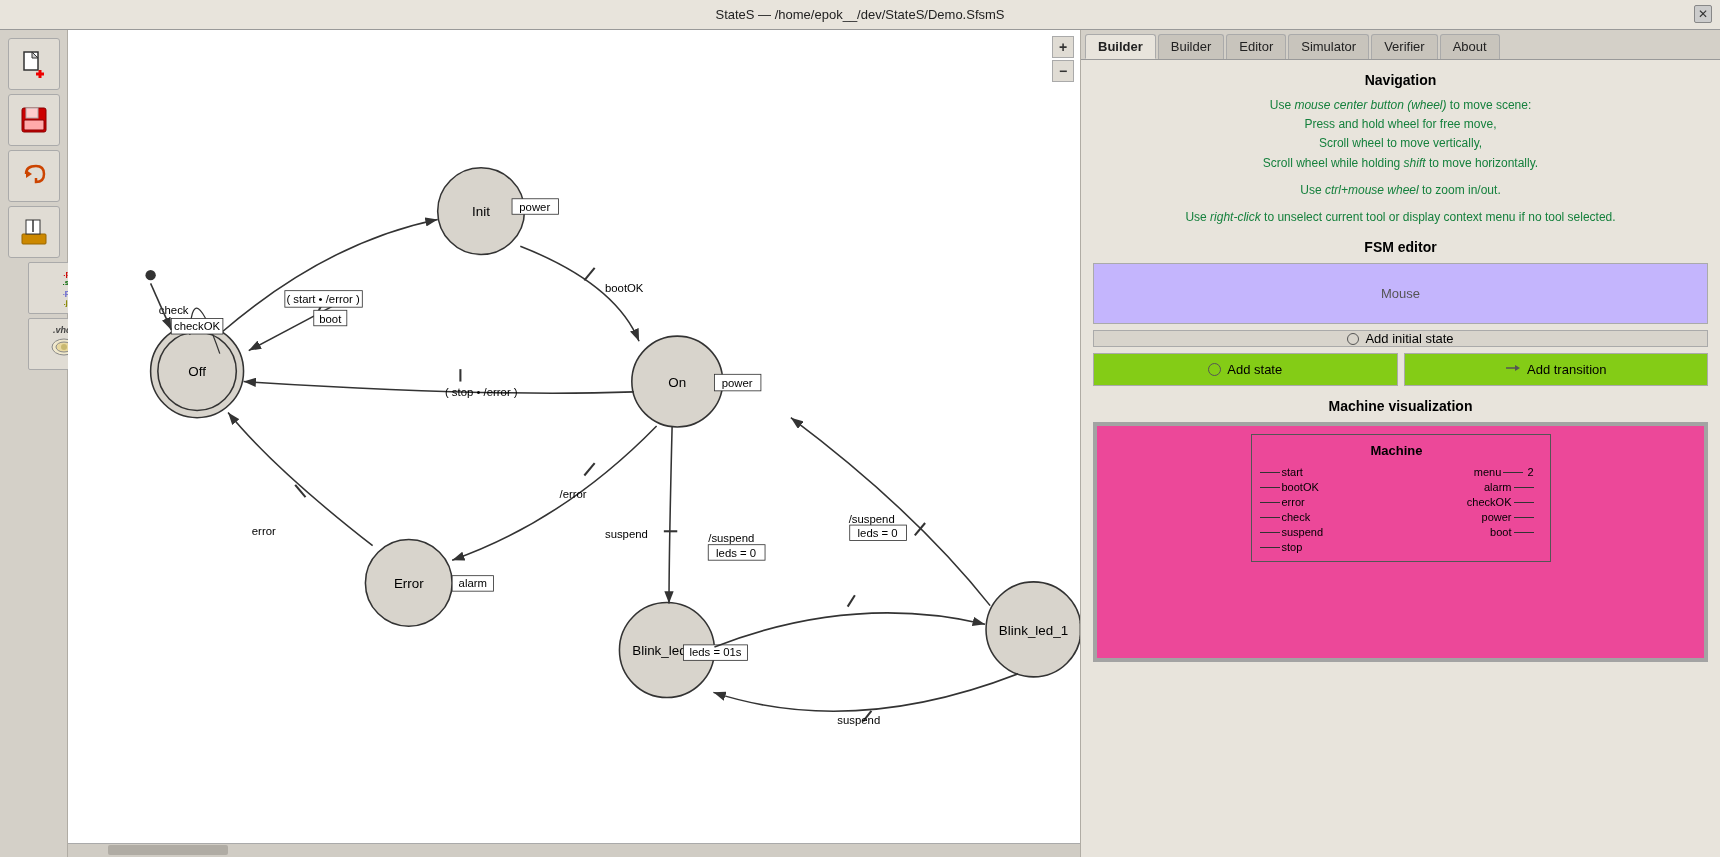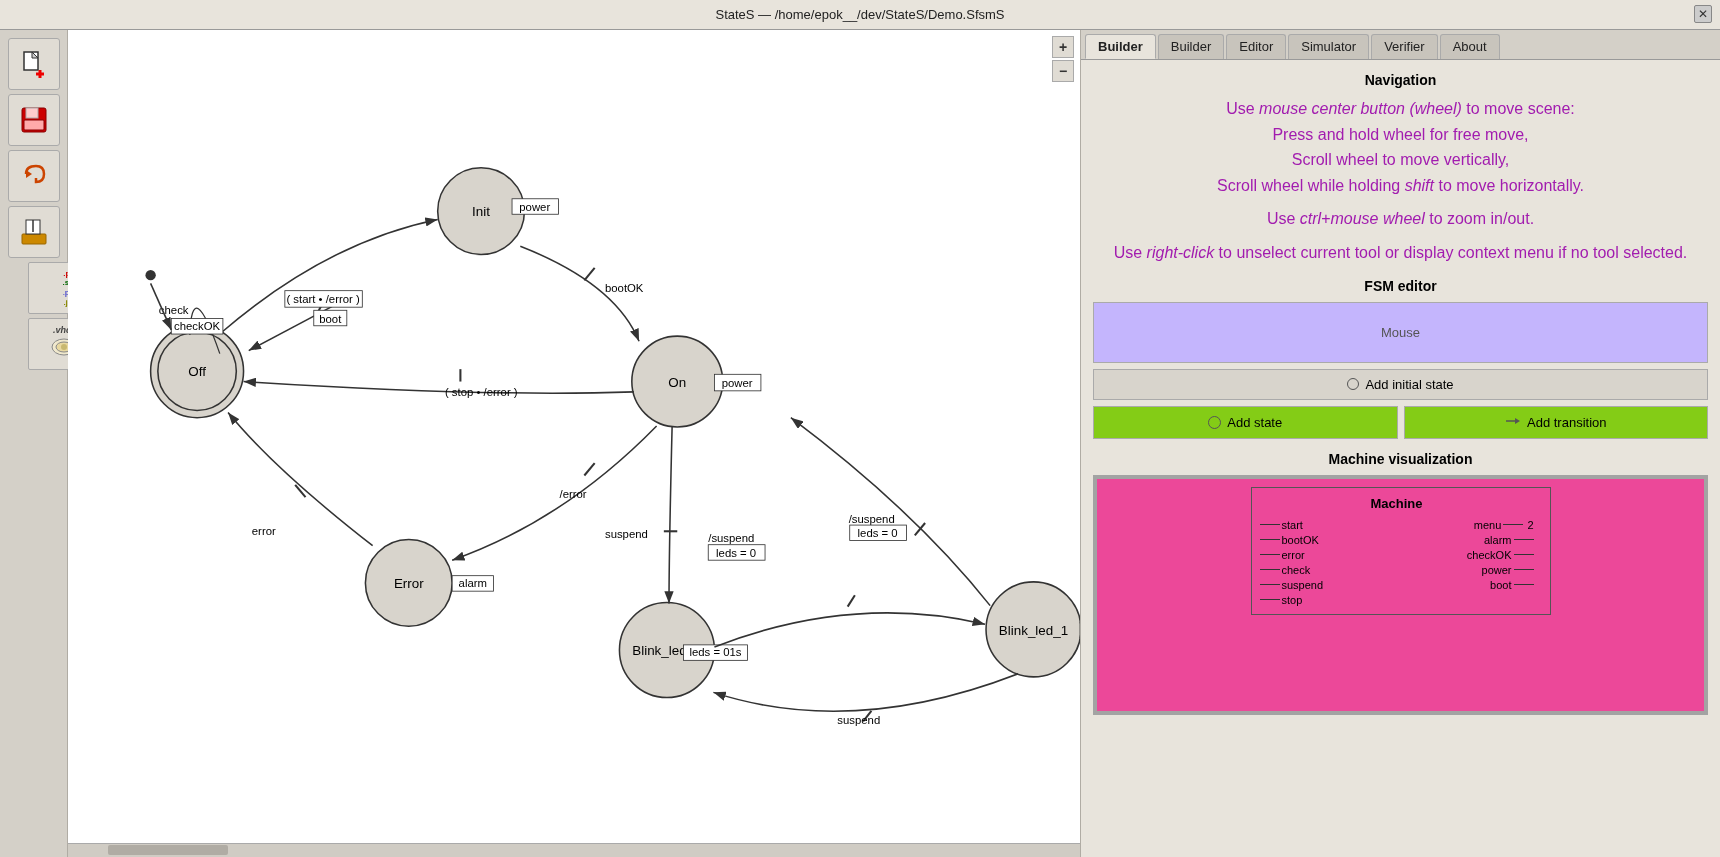--- a/index.html
+++ b/index.html
@@ -160,24 +160,24 @@
 
     
     .section-title {
       font-weight: bold;
       text-align: center;
       margin-bottom: 8px;
       font-size: 14px;
     }
     .nav-text {
       text-align: center;
-      font-size: 16px;
+      font-size: 12px;
       line-height: 1.6;
       margin-bottom: 8px;
-      color: #a21caf;
+      color: #15803d;
     }
     .nav-text em { font-style: italic; }
 
     
     #fsm-editor-section {
       margin-top: 12px;
     }
     .fsm-editor-title {
       font-weight: bold;
       text-align: center;
@@ -190,21 +190,20 @@
       background: #c4b5fd;
       border: 1px solid #aaa;
       text-align: center;
       margin-bottom: 6px;
       cursor: pointer;
       font-size: 13px;
       color: #555;
     }
     .add-initial-state-btn {
       width: 100%;
-      padding: 7px;
       background: #d8d4cc;
       border: 1px solid #aaa;
       text-align: center;
       cursor: pointer;
       font-size: 13px;
       display: flex;
       align-items: center;
       justify-content: center;
       gap: 6px;
       margin-bottom: 6px;

